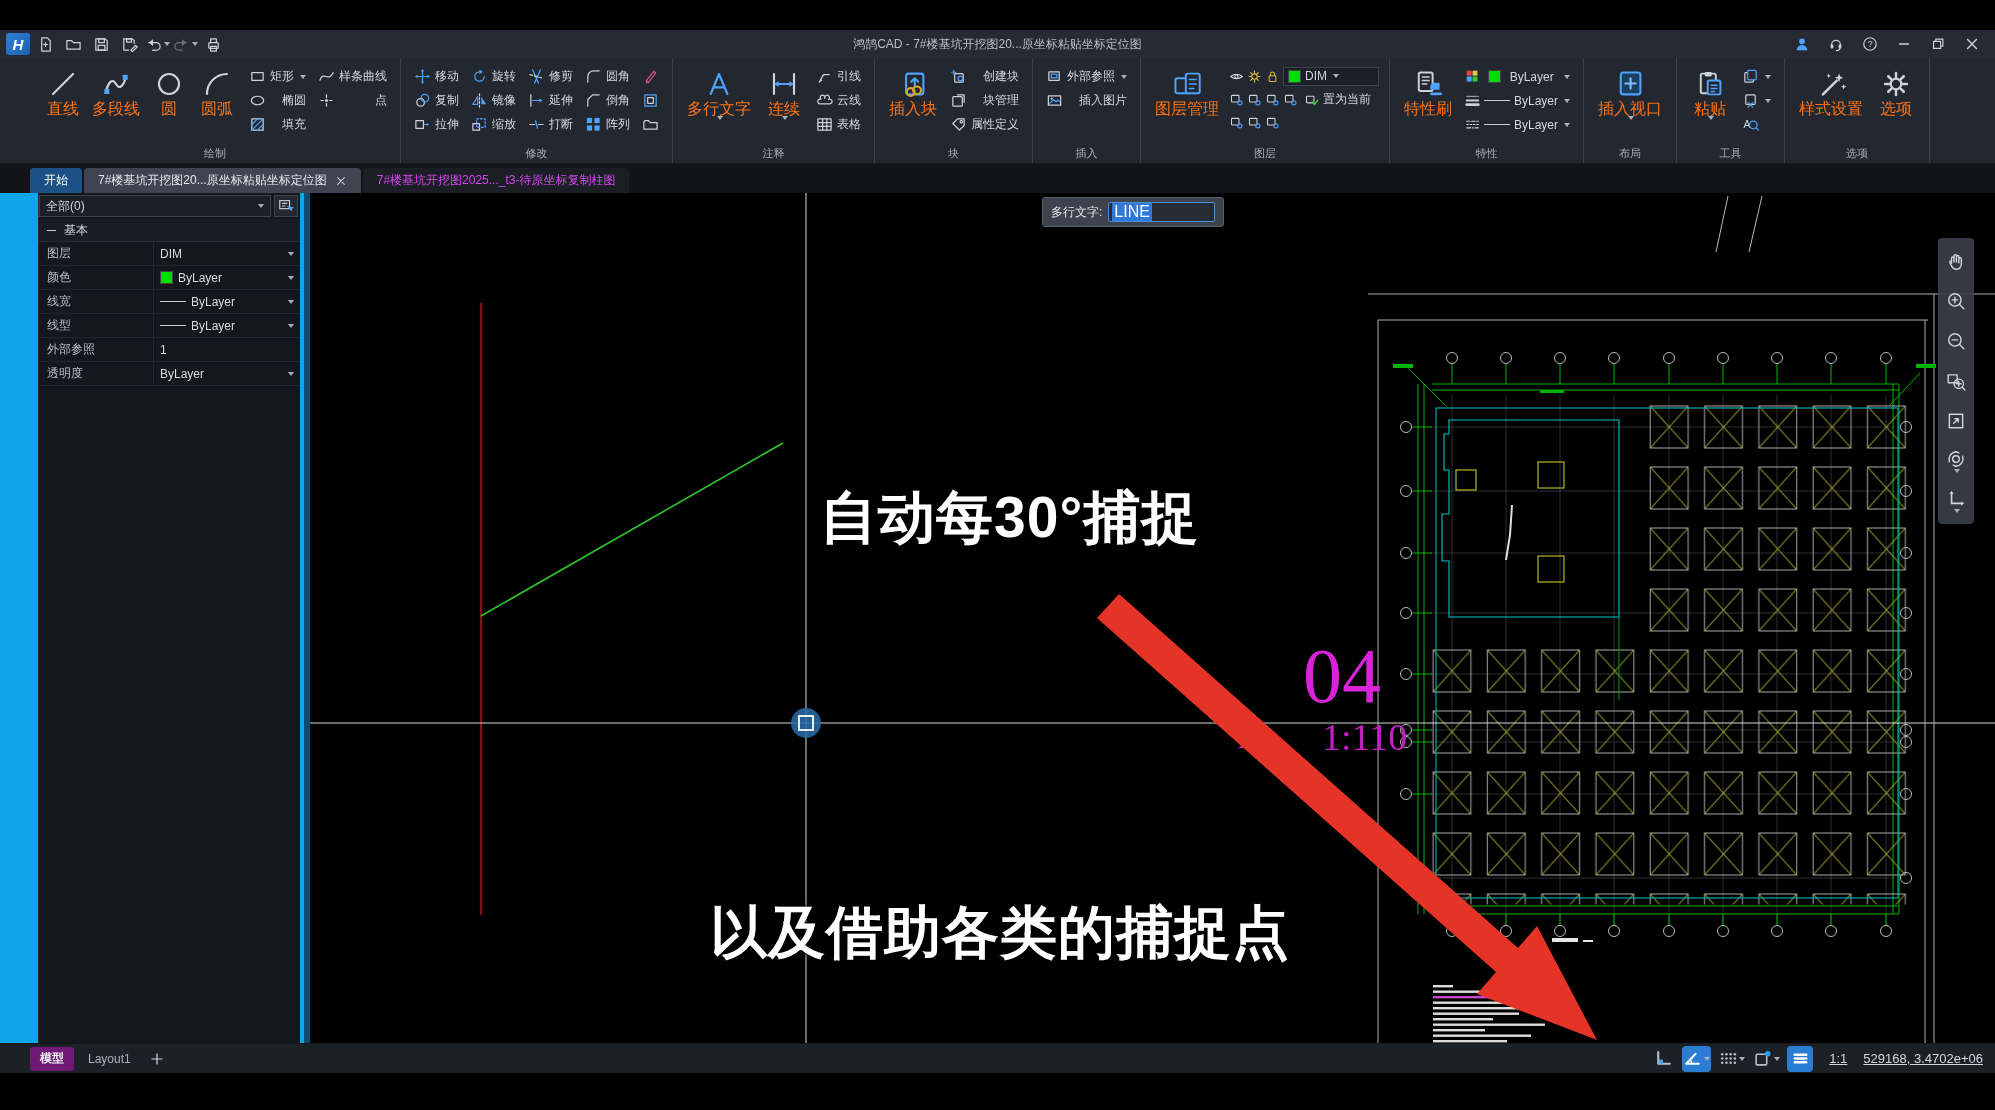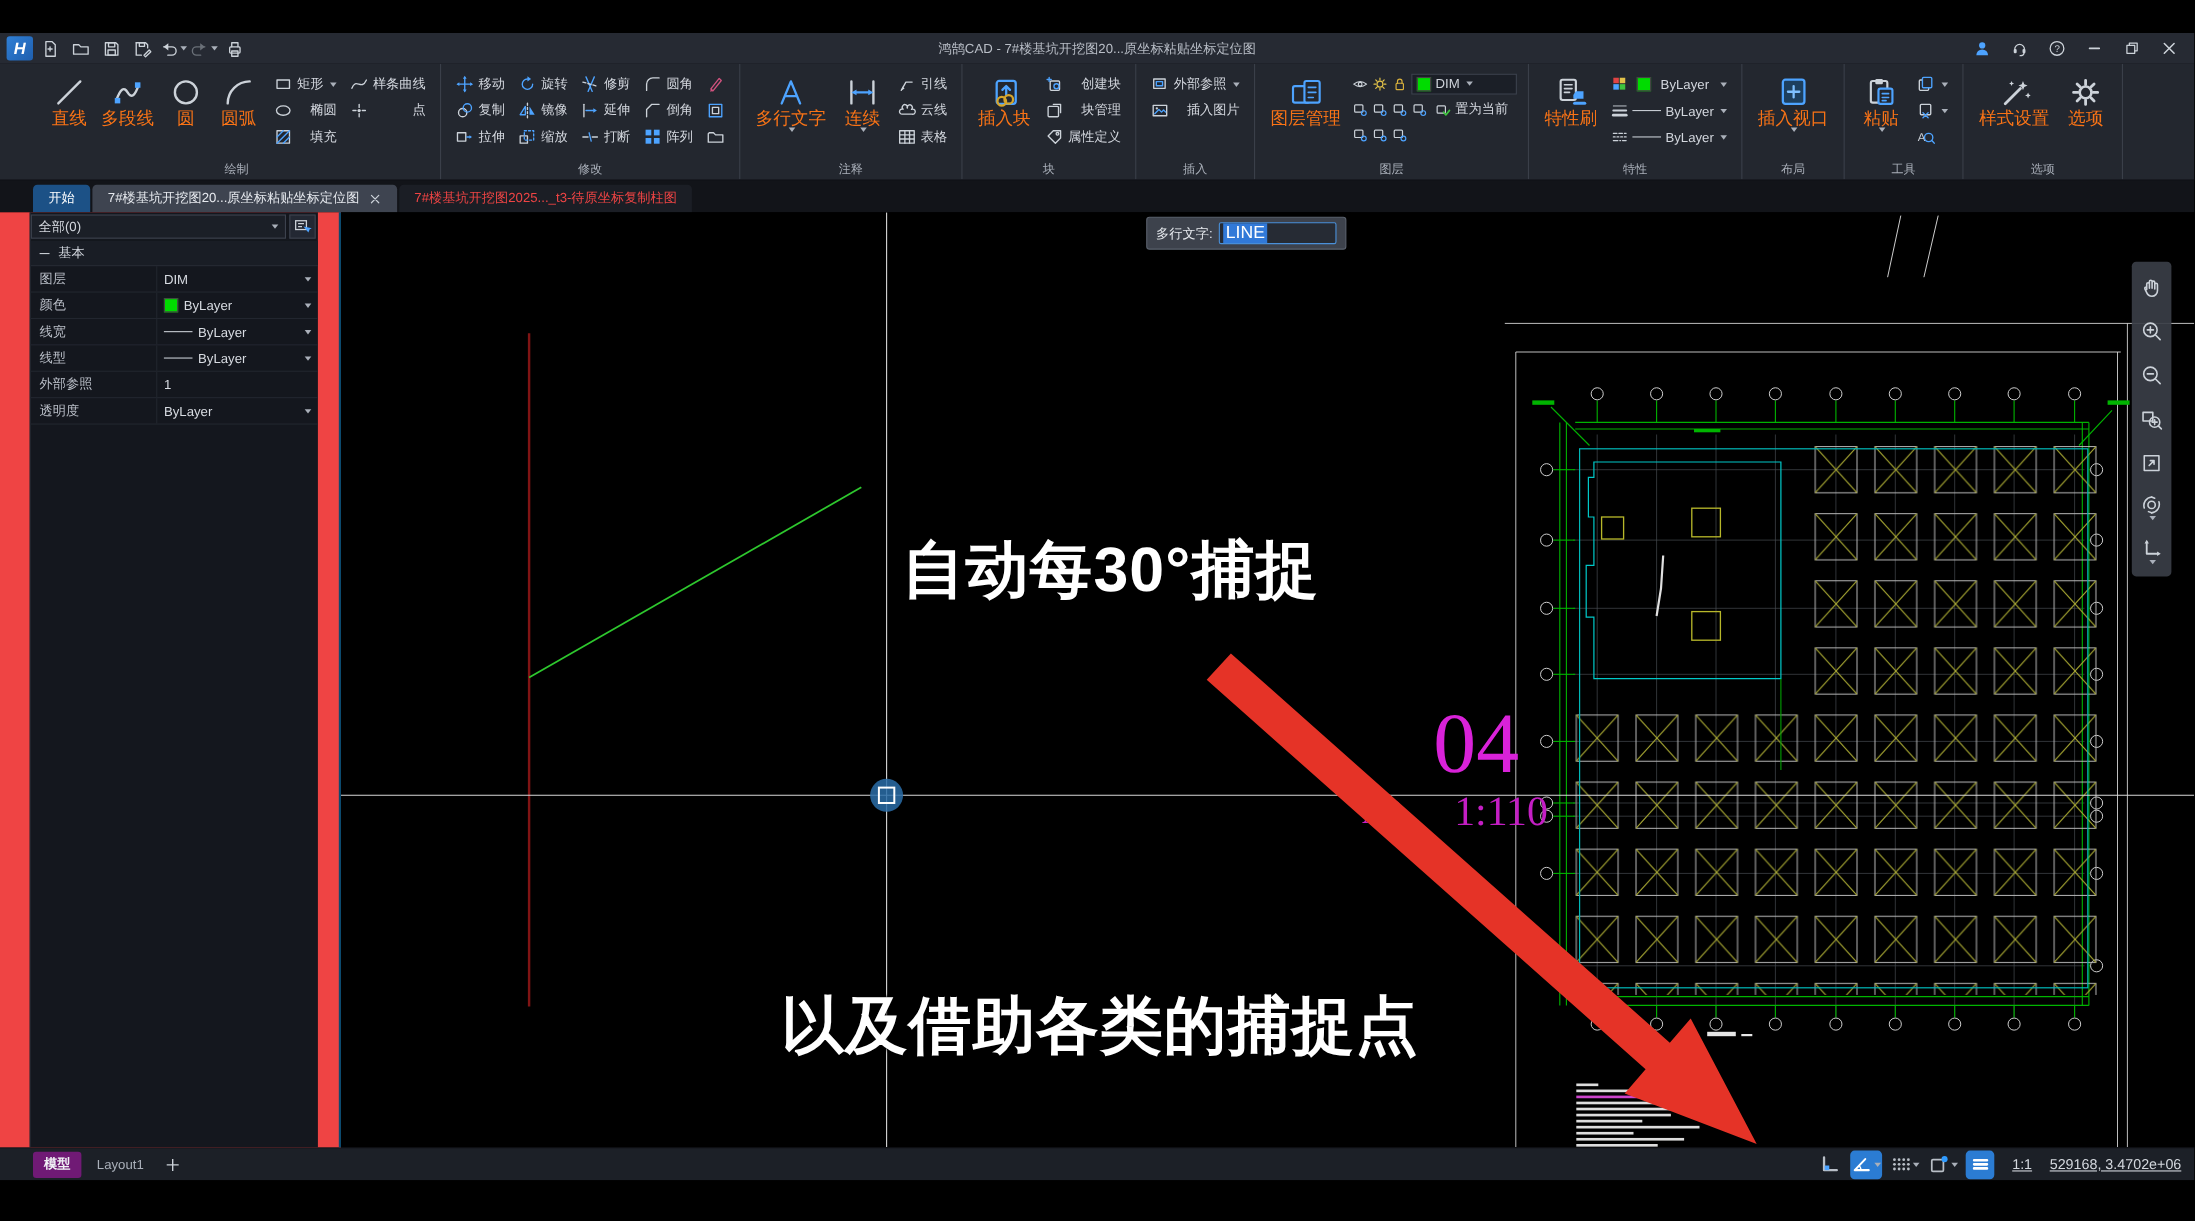--- a/index.html
+++ b/index.html
@@ -30,28 +30,28 @@
   .rb-col { display:flex; flex-direction:column; justify-content:flex-start; gap:3px; padding-top:2px; }
   .rb-item { display:flex; align-items:center; gap:4px; height:21px; padding:0 3px; border-radius:3px; white-space:nowrap; color:#d3d7de;justify-content:space-between; }
   .layer-row { display:flex; align-items:center; gap:3px; height:20px; }
   .swatch { width:13px; height:13px; background:#00dc00; display:inline-block; border:1px solid #444; }
   .lp-dim { display:flex; align-items:center; gap:4px; padding:0 4px; border:1px solid #3c424e; background:#1b1f27; height:19px; min-width:96px; }
   .hline { display:inline-block; width:26px; height:0; border-top:1.6px solid #c6cbd2; }
   .ic { display:inline-block; vertical-align:middle; }
 
   
   .tabrow { height:29px; background:#121419; display:flex; align-items:flex-end; padding-left:30px; gap:2px; }
-  .dtab { height:25px; display:flex; align-items:center; gap:8px; padding:0 14px; font-size:12px; color:#ef4444; border-radius:4px 4px 0 0; background:#1b1e25; }
+  .dtab { height:25px; display:flex; align-items:center; gap:8px; padding:0 14px; font-size:12px; color:#d946ef; border-radius:4px 4px 0 0; background:#1b1e25; }
   .dtab.start { background:#1c5186; color:#fff; }
   .dtab.active { background:#3e4450; color:#e6e9ee; }
   .dtab .close { display:flex; align-items:center; }
 
   
   .main { display:flex; height:850px; }
-  .panel { width:310px; background:#ef4444; padding-left:27px; border-right:2px solid #0c4a6e; }
+  .panel { width:310px; background:#0ea5e9; padding-left:38px; border-right:6px solid #0c4a6e; }
   .panel-inner { width:262px; background:#14171e; height:100%; border-left:1px solid #262a32; }
   .filter-row { display:flex; align-items:center; height:26px; gap:3px; padding:2px 2px 2px 0; }
   .filter-dd { flex:1; display:flex; align-items:center; height:22px; background:#1b1f27; border:1px solid #3c424e; padding:0 6px; color:#d3d7de; }
   .filter-dd .caret { margin-left:auto; }
   .filter-btn { width:24px; height:22px; border:1px solid #3c424e; background:#232833; display:flex; align-items:center; justify-content:center; }
   .sec-row { height:23px; display:flex; align-items:center; gap:8px; padding-left:8px; color:#d3d7de; background:#191d25; border-bottom:1px solid #262b34; }
   .minus { width:9px; height:0; border-top:1.6px solid #c6cbd2; }
   .prow { display:flex; height:24px; border-bottom:1px solid #22262f; }
   .prow .pl { width:115px; display:flex; align-items:center; padding-left:8px; color:#b9bec7; border-right:1px solid #22262f; }
   .prow .pv { flex:1; display:flex; align-items:center; gap:5px; padding:0 6px; color:#d8dce2; }

